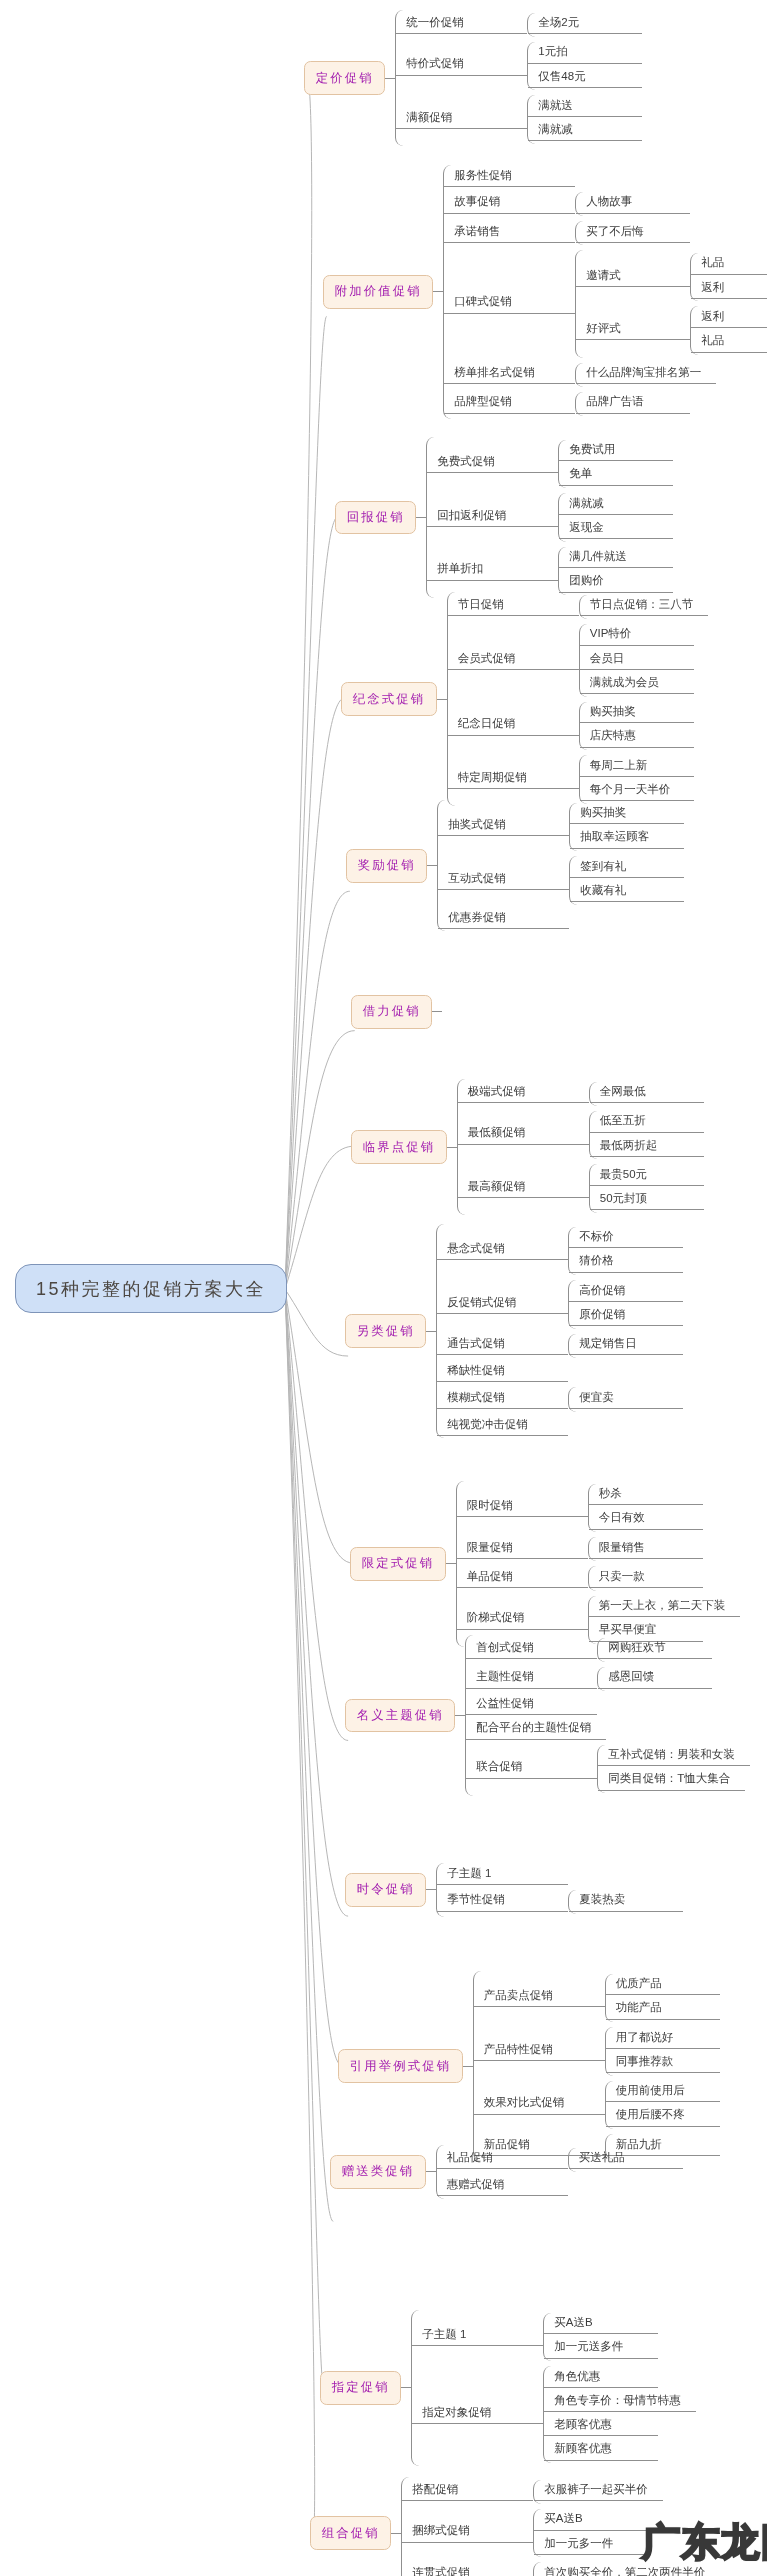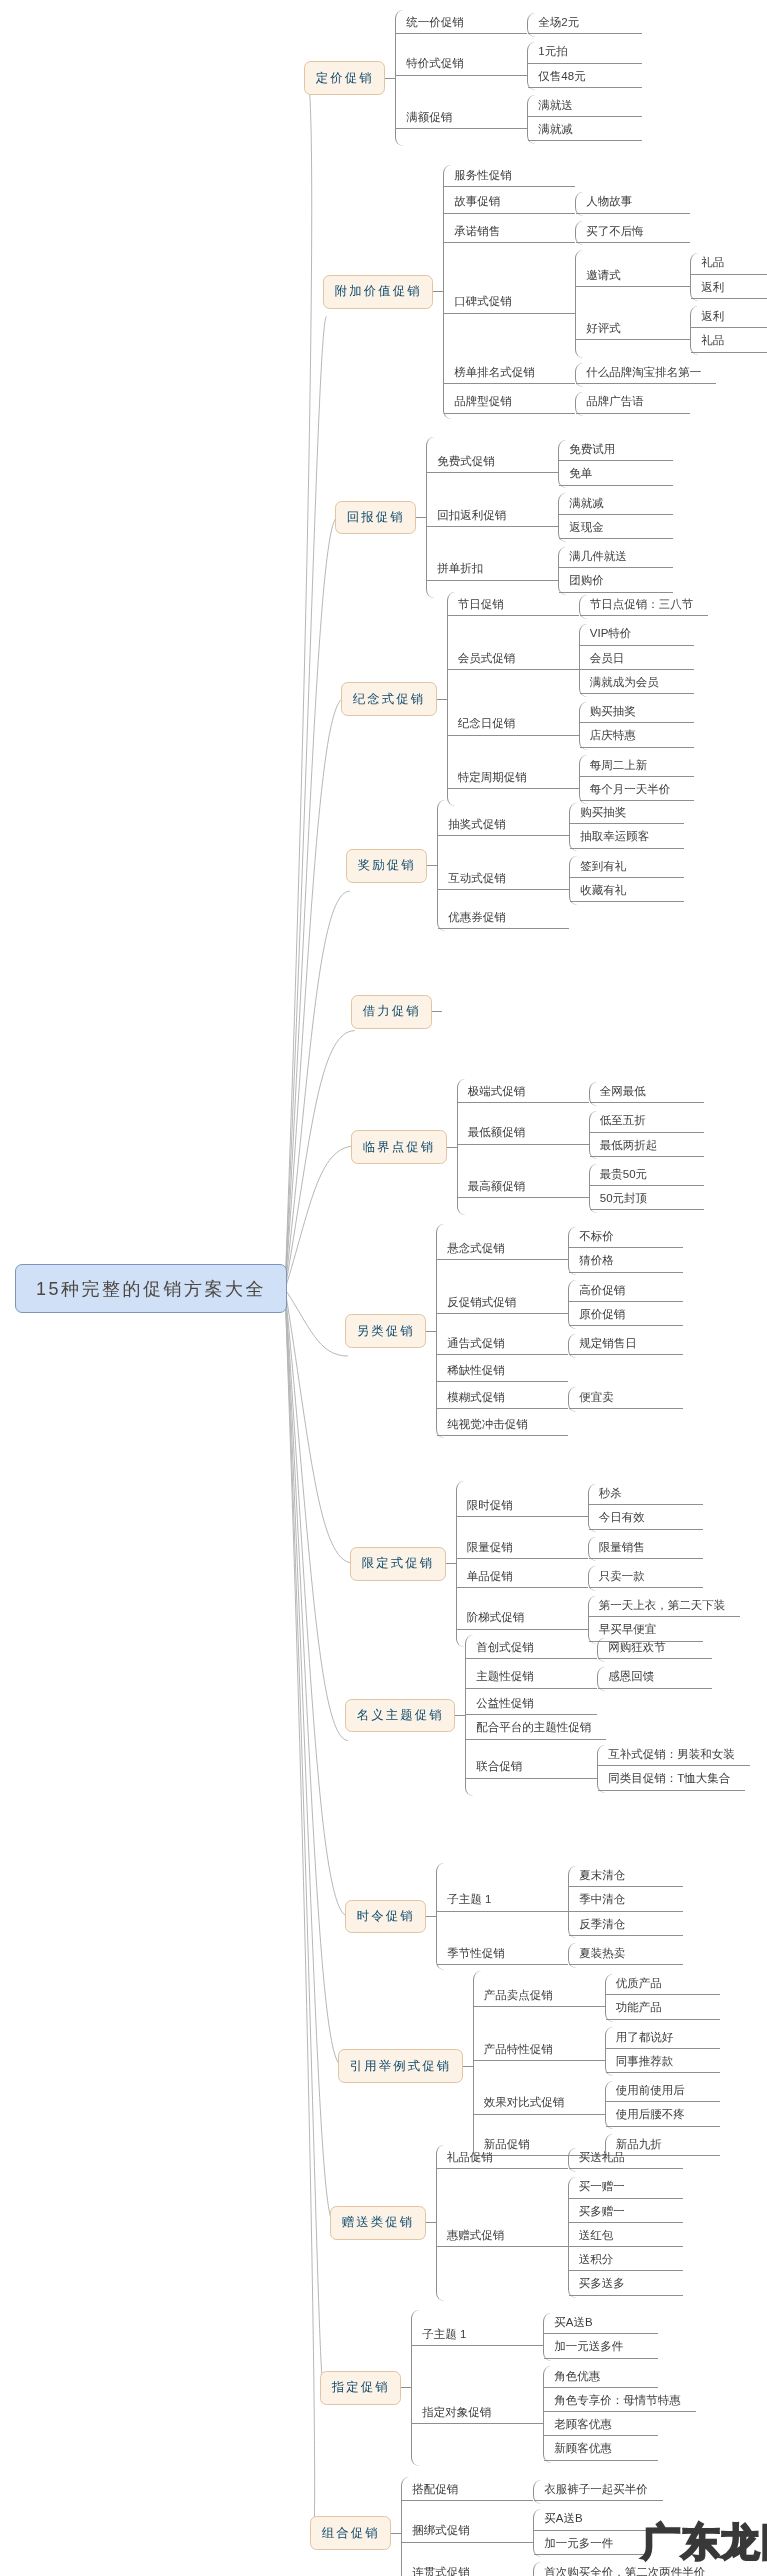--- a/index.html
+++ b/index.html
@@ -8,34 +8,34 @@
     background:#ffffff;
     font-family:"Liberation Sans","DejaVu Sans",sans-serif;
     color:#3c3c3c;
   }
   #map{position:absolute;inset:0;width:768px;height:2576px;}
   #curves{position:absolute;left:0;top:0;z-index:0;pointer-events:none;}
   .root{
     position:absolute;left:15px;top:1264px;z-index:2;
     background:var(--root-bg,#cfe0f7);
     border:1.6px solid var(--root-border,#7e94b8);
-    border-radius:7px;
+    border-radius:16px;
     padding:11.5px 20px;
     font-size:18px;letter-spacing:2.5px;color:#4c4742;
     white-space:nowrap;
   }
   .section{position:absolute;z-index:1;}
   .branch{display:flex;flex-direction:row;align-items:center;}
   .label{white-space:nowrap;}
   .lvl1{
     background:var(--lvl1-bg,#fdf2e6);
     border:0.8px solid var(--lvl1-border,#e2c3a2);
     border-radius:6.6px;
     padding:7.4px 10.7px;
-    font-size:12.4px;letter-spacing:2.1px;color:#0c4a6e;
+    font-size:12.4px;letter-spacing:2.1px;color:#a21caf;
   }
   .lvl2,.leaf{
     font-size:11.5px;color:#3c3c3c;
     border-bottom:0.8px solid var(--line,#8f8f8f);
     padding:0 15px 3.3px 10px;
     margin:0;
   }
   .lvl2{min-width:106px;}
   .leaf{min-width:89px;}
   .h-link{width:10px;height:0;border-top:0.8px solid var(--line,#8f8f8f);flex:0 0 auto;}
@@ -494,31 +494,20 @@
           </div>
         </div>
       </div>
       <div class="section" style="top: 1863px; left: 345px;">
         <div class="branch">
           <div class="label lvl1">时令促销</div>
           <div class="h-link"></div>
           <div class="kids">
             <div class="branch">
               <div class="label lvl2">子主题 1</div>
-              <div class="kids">
-                <div class="branch">
-                  <div class="label leaf">夏末清仓</div>
-                </div>
-                <div class="branch">
-                  <div class="label leaf">季中清仓</div>
-                </div>
-                <div class="branch">
-                  <div class="label leaf">反季清仓</div>
-                </div>
-              </div>
             </div>
             <div class="branch">
               <div class="label lvl2">季节性促销</div>
               <div class="kids">
                 <div class="branch">
                   <div class="label leaf">夏装热卖</div>
                 </div>
               </div>
             </div>
           </div>
@@ -581,37 +570,20 @@
             <div class="branch">
               <div class="label lvl2">礼品促销</div>
               <div class="kids">
                 <div class="branch">
                   <div class="label leaf">买送礼品</div>
                 </div>
               </div>
             </div>
             <div class="branch">
               <div class="label lvl2">惠赠式促销</div>
-              <div class="kids">
-                <div class="branch">
-                  <div class="label leaf">买一赠一</div>
-                </div>
-                <div class="branch">
-                  <div class="label leaf">买多赠一</div>
-                </div>
-                <div class="branch">
-                  <div class="label leaf">送红包</div>
-                </div>
-                <div class="branch">
-                  <div class="label leaf">送积分</div>
-                </div>
-                <div class="branch">
-                  <div class="label leaf">买多送多</div>
-                </div>
-              </div>
             </div>
           </div>
         </div>
       </div>
       <div class="section" style="top: 2310px; left: 320px;">
         <div class="branch">
           <div class="label lvl1">指定促销</div>
           <div class="h-link"></div>
           <div class="kids">
             <div class="branch">

